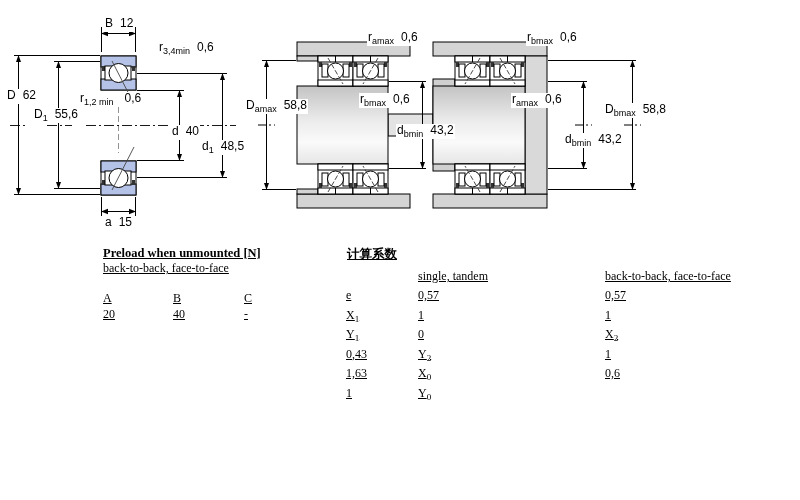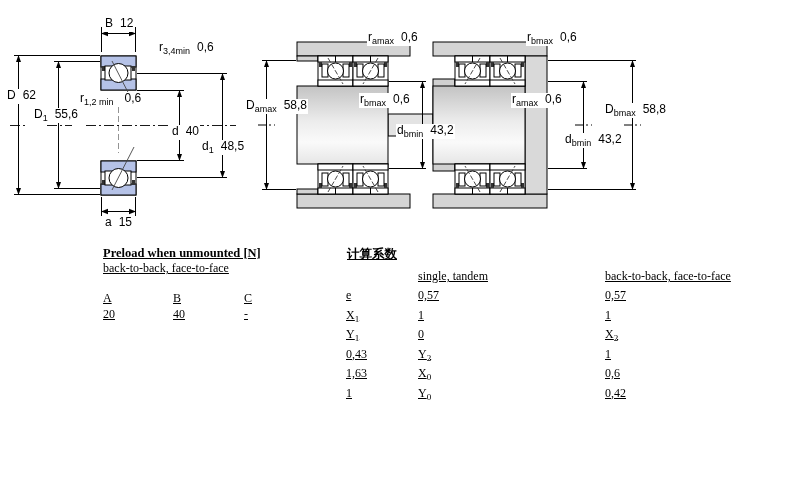--- a/index.html
+++ b/index.html
@@ -208,16 +208,15 @@
   <div>0</div>
   <div class="rowlab"><span>X</span><sub>2</sub></div>
   <div>0,43</div>
   <div class="rowlab"><span>Y</span><sub>2</sub></div>
   <div>1</div>
   <div>1,63</div>
   <div class="rowlab"><span>X</span><sub>0</sub></div>
   <div>0,6</div>
   <div>1</div>
   <div class="rowlab"><span>Y</span><sub>0</sub></div>
-  <div>0,42</div>
 </div>
 
 </div>
 
 </body></html>

